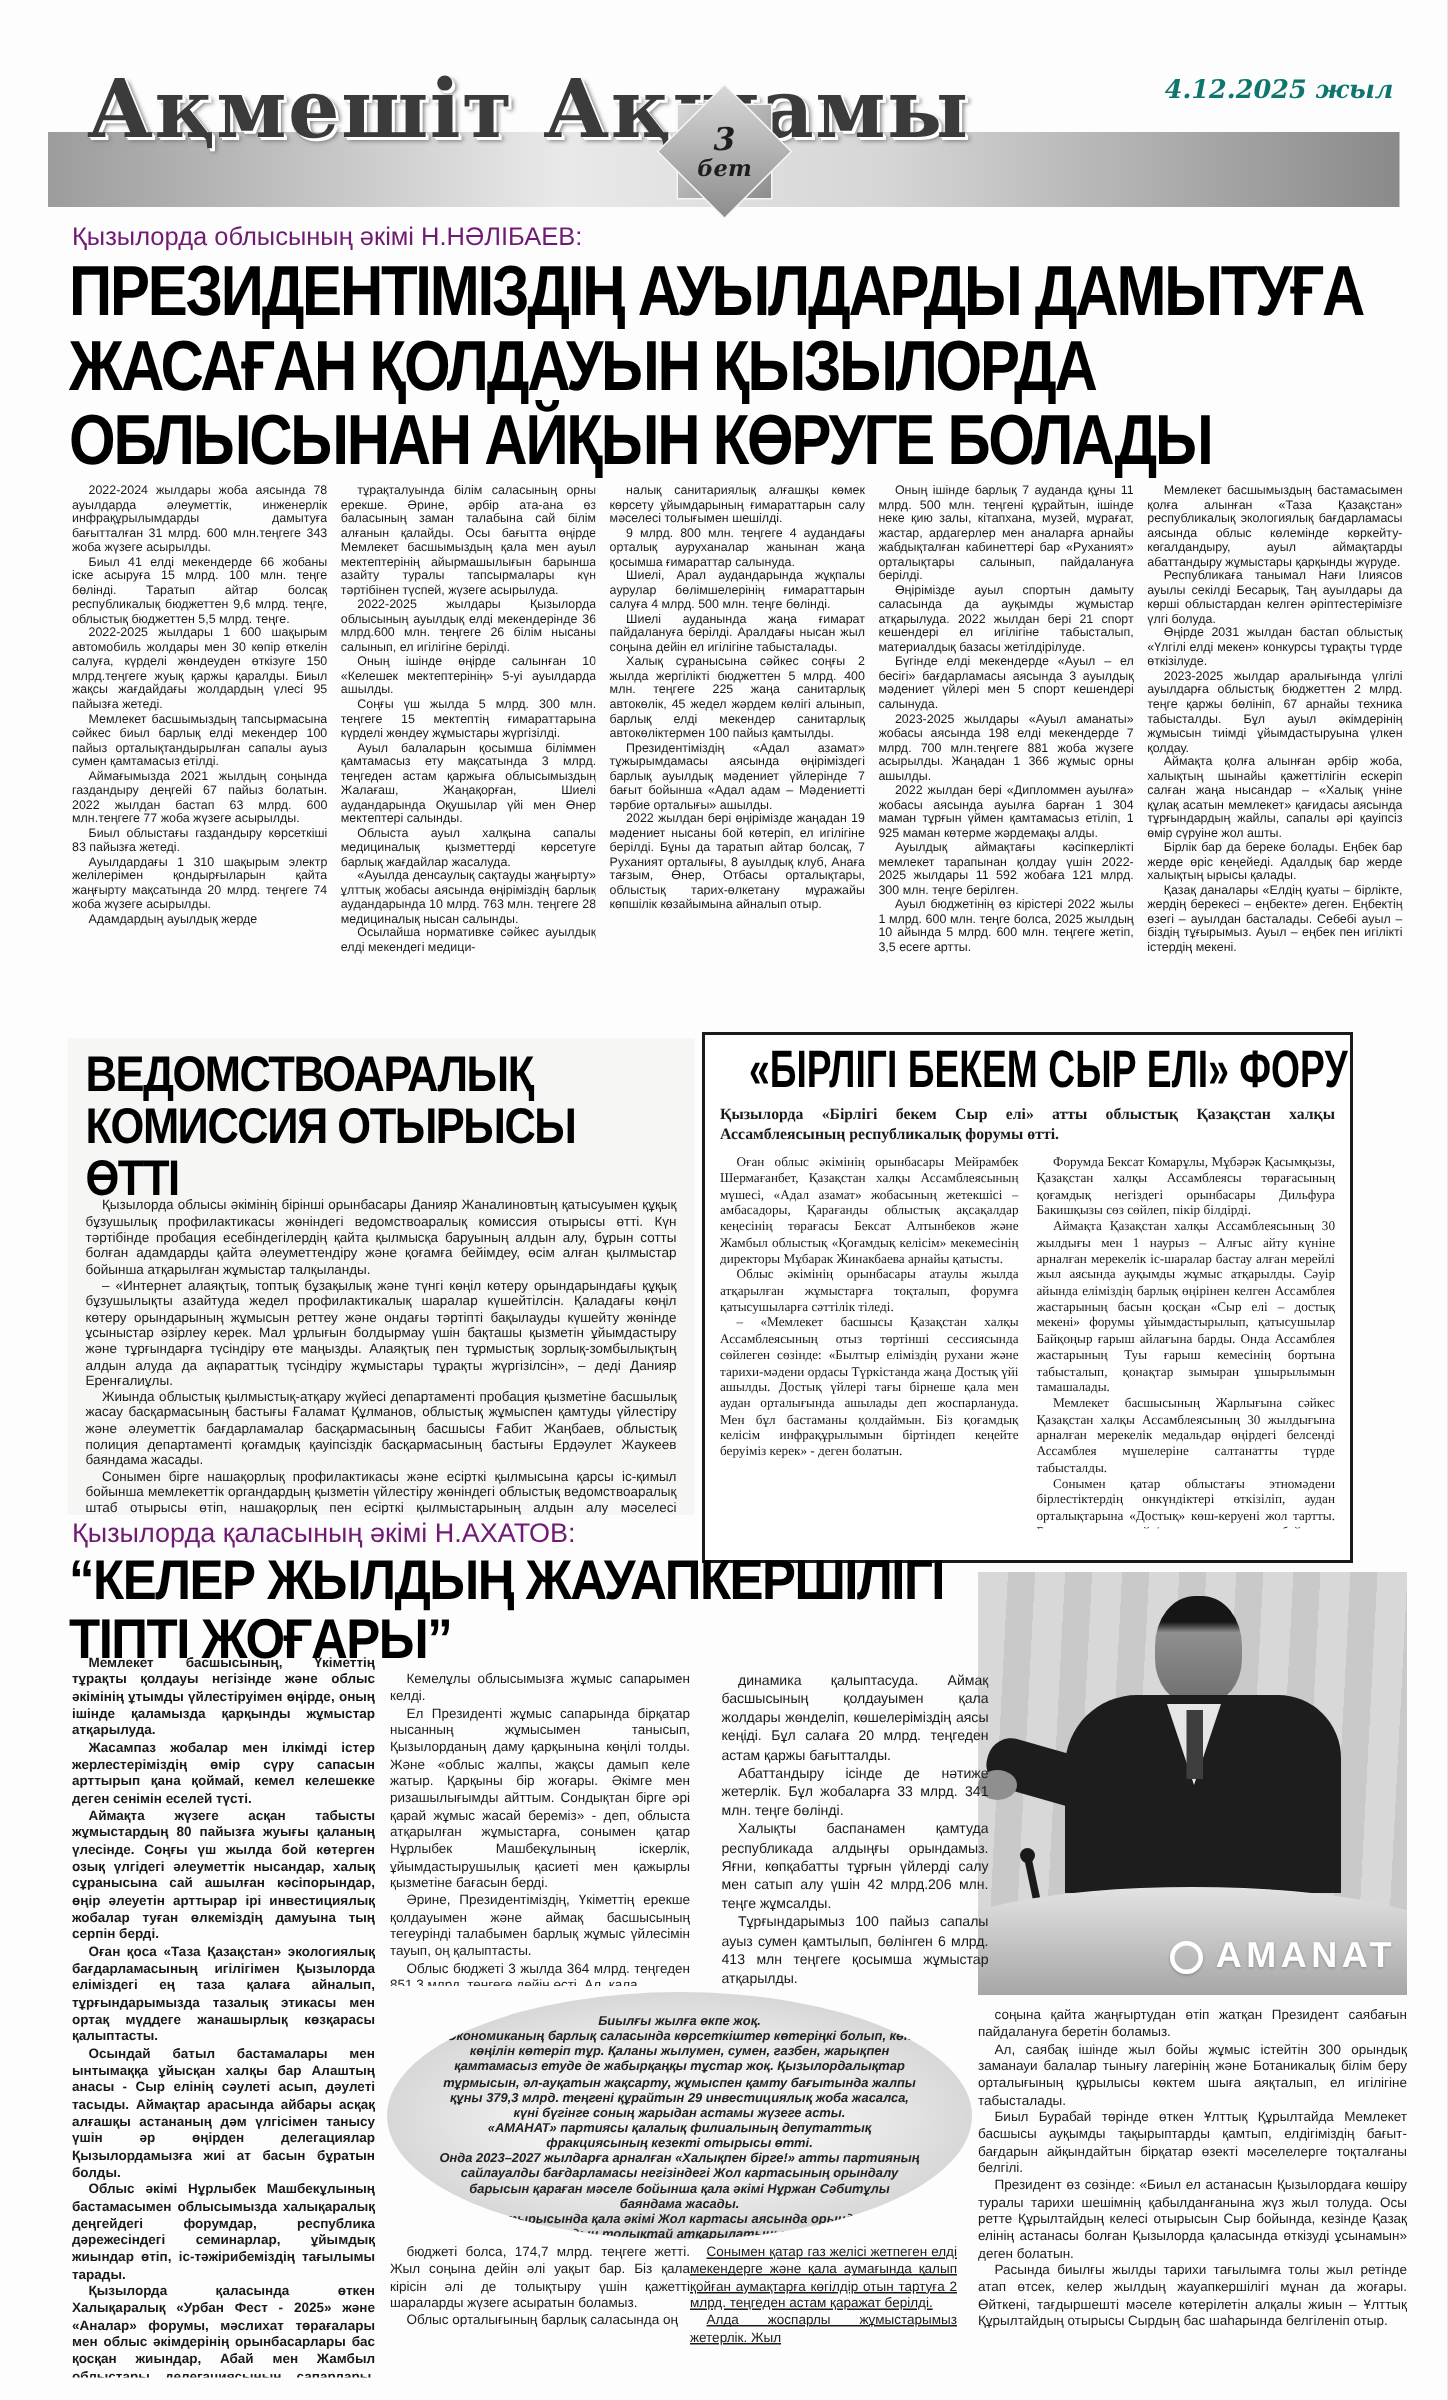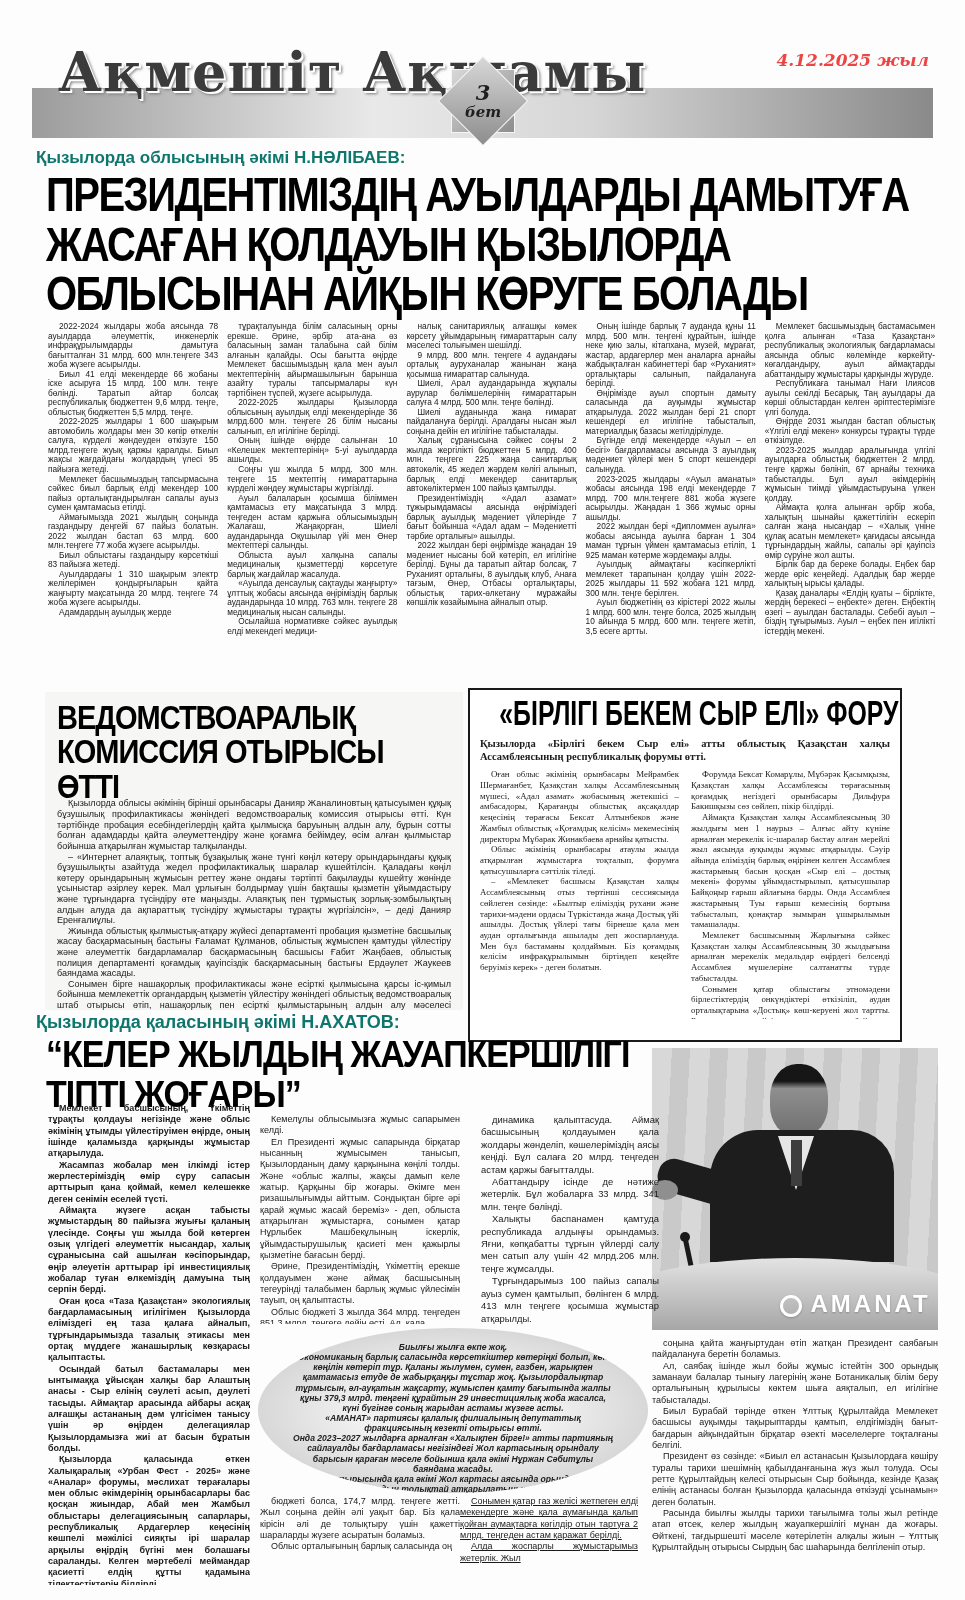--- a/index.html
+++ b/index.html
@@ -6,36 +6,36 @@
   .page{position:relative;width:965px;height:1600px;margin:0 auto;background:#fdfdfd;
         font-family:"Liberation Sans",sans-serif;color:#1a1a1a;overflow:hidden;}
 
   
   .mast-bar{position:absolute;left:32px;right:32px;top:88px;height:50px;
     background:linear-gradient(90deg,#9c9c9c 0%,#e9e9e9 38%,#d6d6d6 62%,#8a8a8a 100%);}
   .mast-title{position:absolute;left:58px;top:40px;font-family:"DejaVu Serif",serif;
     font-weight:bold;font-size:54px;color:#3b3b3b;letter-spacing:1px;
     text-shadow:1px 1px 0 #fff,2px 2px 0 #fff,3px 3px 3px #7a7a7a;}
   .issue-date{position:absolute;right:36px;top:50px;font-family:"DejaVu Serif",serif;
-    font-style:italic;font-weight:bold;font-size:17px;color:#ef4444;}
+    font-style:italic;font-weight:bold;font-size:17px;color:#0f766e;}
   .badge{position:absolute;left:436px;top:54px;width:94px;height:94px;}
   .badge .sq{position:absolute;left:16px;top:16px;right:16px;bottom:16px;
     background:linear-gradient(135deg,#d8d8d8,#8d8d8d);box-shadow:0 0 0 1px #f5f5f5;}
   .badge .sq2{transform:rotate(45deg);}
   .badge-txt{position:absolute;left:0;top:0;width:100%;height:100%;display:flex;
     flex-direction:column;align-items:center;justify-content:center;
     font-family:"DejaVu Serif",serif;font-style:italic;font-weight:bold;color:#1e1e1e;}
   .badge-num{font-size:21px;line-height:1;}
   .badge-word{font-size:15px;line-height:1.2;}
 
   
   p{margin:0;text-indent:11px;}
 
   
-  .kicker{position:absolute;left:36px;font-weight:bold;font-size:17px;color:#0f766e;}
+  .kicker{position:absolute;left:48px;font-weight:normal;font-size:17px;color:#701a75;}
   .kicker-main{top:148px;}
   .headline-main{position:absolute;left:46px;top:170px;width:885px;font-size:40px;
     font-weight:bold;letter-spacing:-1.5px;line-height:1.05;color:#000;
     transform:scaleY(1.18);transform-origin:top left;}
   .main-cols{position:absolute;left:48px;top:322px;width:887px;height:366px;
     display:flex;gap:9px;overflow:hidden;}
   .main-col{flex:1;overflow:hidden;font-size:8.3px;line-height:1.15;text-align:justify;}
 
   
   .commission{position:absolute;left:45px;top:692px;width:418px;height:318px;
@@ -209,20 +209,21 @@
     <div class="ph-table"></div>
     <div class="ph-brand"><span class="ph-logo"></span><span>AMANAT</span></div>
   </div>
 
   <div class="ccol city-col1">
       <p>Мемлекет басшысының, Үкіметтің тұрақты қолдауы негізінде және облыс әкімінің ұтымды үйлестіруімен өңірде, оның ішінде қаламызда қарқынды жұмыстар атқарылуда.</p>
       <p>Жасампаз жобалар мен ілкімді істер жерлестеріміздің өмір сүру сапасын арттырып қана қоймай, кемел келешекке деген сенімін еселей түсті.</p>
       <p>Аймақта жүзеге асқан табысты жұмыстардың 80 пайызға жуығы қаланың үлесінде. Соңғы үш жылда бой көтерген озық үлгідегі әлеуметтік нысандар, халық сұранысына сай ашылған кәсіпорындар, өңір әлеуетін арттырар ірі инвестициялық жобалар туған өлкеміздің дамуына тың серпін берді.</p>
       <p>Оған қоса «Таза Қазақстан» экологиялық бағдарламасының игілігімен Қызылорда еліміздегі ең таза қалаға айналып, тұрғындарымызда тазалық этикасы мен ортақ мүддеге жанашырлық көзқарасы қалыптасты.</p>
       <p>Осындай батыл бастамалары мен ынтымаққа ұйысқан халқы бар Алаштың анасы - Сыр елінің сәулеті асып, дәулеті тасыды. Аймақтар арасында айбары асқақ алғашқы астананың дәм үлгісімен танысу үшін әр өңірден делегациялар Қызылордамызға жиі ат басын бұратын болды.</p>
+      <p>Облыс әкімі Нұрлыбек Машбекұлының бастамасымен облысымызда халықаралық деңгейдегі форумдар, республика дәрежесіндегі семинарлар, ұйымдық жиындар өтіп, іс-тәжірибеміздің тағылымы тарады.</p>
       <p>Қызылорда қаласында өткен Халықаралық «Урбан Фест - 2025» және «Аналар» форумы, мәслихат төрағалары мен облыс әкімдерінің орынбасарлары бас қосқан жиындар, Абай мен Жамбыл облыстары делегациясының сапарлары, республикалық Ардагерлер кеңесінің көшпелі мәжілісі сияқты ірі шаралар арқылы өңірдің бүгіні мен болашағы сараланды. Келген мәртебелі меймандар қасиетті елдің құтты қадамына тілектестіктерін білдірді.</p>
     </div>
   <div class="ccol city-col2">
       <p>Кемелұлы облысымызға жұмыс сапарымен келді.</p>
       <p>Ел Президенті жұмыс сапарында бірқатар нысанның жұмысымен танысып, Қызылорданың даму қарқынына көңілі толды. Және «облыс жалпы, жақсы дамып келе жатыр. Қарқыны бір жоғары. Әкімге мен ризашылығымды айттым. Сондықтан бірге әрі қарай жұмыс жасай береміз» - деп, облыста атқарылған жұмыстарға, сонымен қатар Нұрлыбек Машбекұлының іскерлік, ұйымдастырушылық қасиеті мен қажырлы қызметіне бағасын берді.</p>
       <p>Әрине, Президентіміздің, Үкіметтің ерекше қолдауымен және аймақ басшысының тегеурінді талабымен барлық жұмыс үйлесімін тауып, оң қалыптасты.</p>
       <p>Облыс бюджеті 3 жылда 364 млрд. теңгеден 851,3 млрд .теңгеге дейін өсті. Ал, қала</p>
     </div>
   <div class="ccol city-col3">
       <p>динамика қалыптасуда. Аймақ басшысының қолдауымен қала жолдары жөнделіп, көшелеріміздің аясы кеңіді. Бұл салаға 20 млрд. теңгеден астам қаржы бағытталды.</p>

